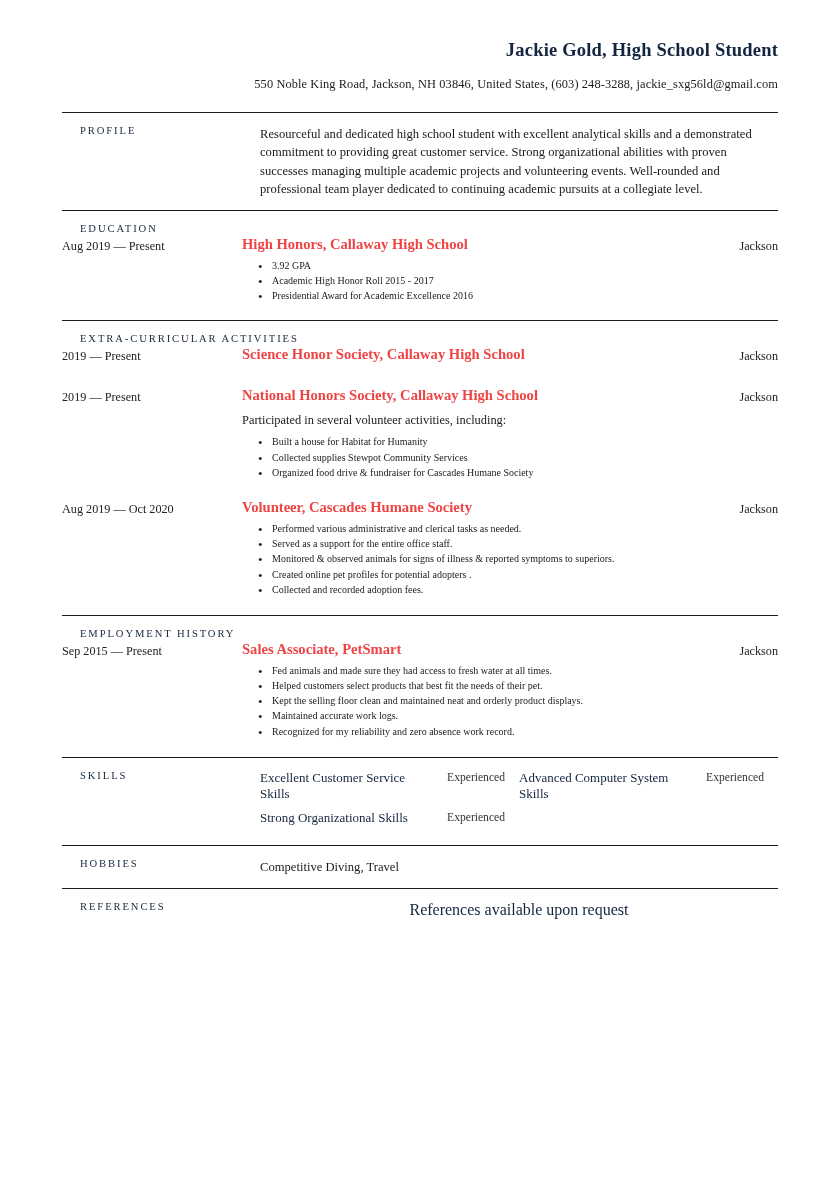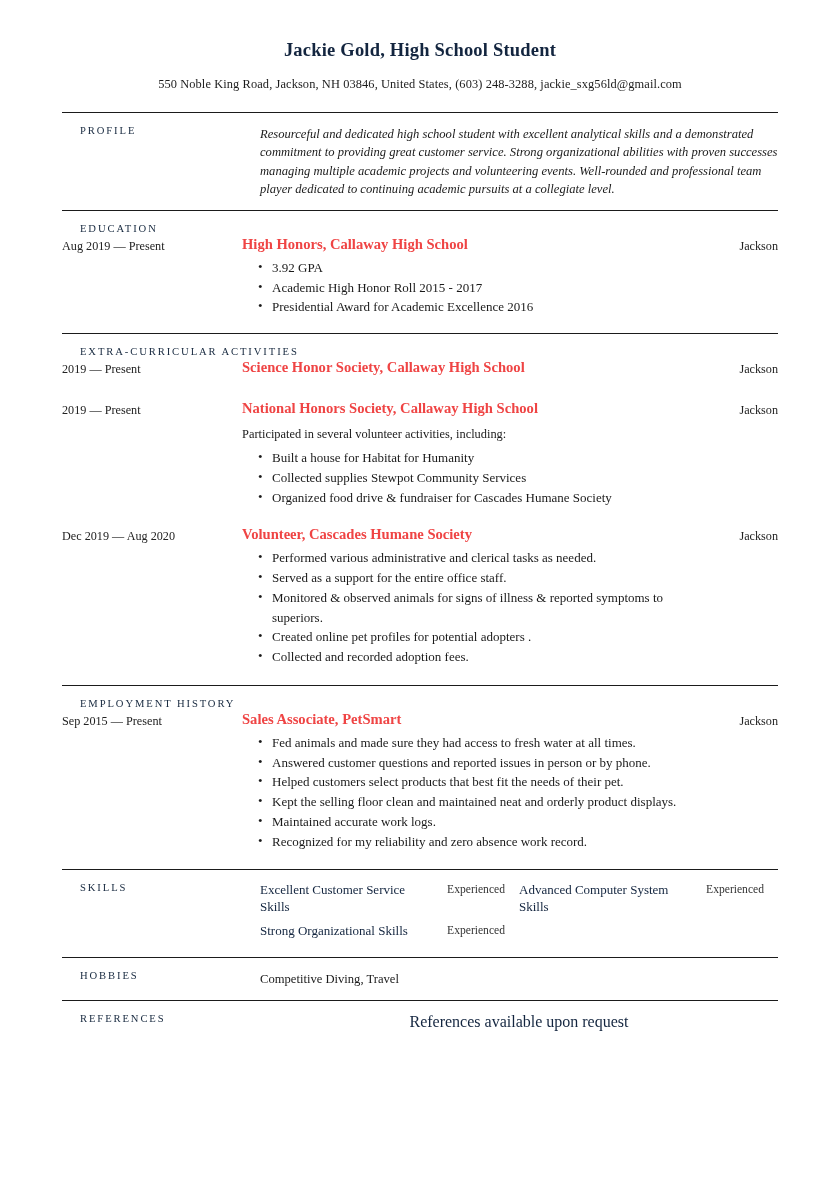--- a/index.html
+++ b/index.html
@@ -17,21 +17,21 @@
   .page {
     width: 840px;
     min-height: 1187px;
     box-sizing: border-box;
     padding: 34px 62px 0 62px;
     position: relative;
   }
 
   
   .doc-header {
-    text-align: center;
+    text-align: right;
     padding-top: 6px;
   }
   .doc-title {
     font-family: "Liberation Serif", serif;
     font-size: 18.5px;
     font-weight: bold;
     letter-spacing: 0.2px;
     color: #13253f;
     margin: 0 0 16px 0;
   }
@@ -76,21 +76,20 @@
     padding-top: 12px;
     padding-bottom: 12px;
   }
 
   
   .profile-text {
     font-size: 12.6px;
     line-height: 1.45;
     color: #1a1a1a;
     text-align: left;
-    font-style: italic;
   }
 
   
   .entry {
     display: flex;
     align-items: flex-start;
     padding-bottom: 2px;
   }
   .entry + .entry {
     margin-top: 16px;
@@ -127,21 +126,21 @@
     margin: 8px 0 2px 0;
   }
   ul.bullets {
     list-style: none;
     margin: 4px 0 0 0;
     padding: 0;
   }
   ul.bullets li {
     position: relative;
     padding-left: 30px;
-    font-size: 13px;
+    font-size: 10px;
     line-height: 1.52;
     color: #1a1a1a;
   }
   ul.bullets li:before {
     content: "\2022";
     position: absolute;
     left: 16px;
     top: -1px;
     font-size: 13px;
     color: #1a1a1a;
@@ -265,21 +264,21 @@
           <ul class="bullets">
             <li>Built a house for Habitat for Humanity</li>
             <li>Collected supplies Stewpot Community Services</li>
             <li>Organized food drive &amp; fundraiser for Cascades Humane Society</li>
           </ul>
         </div>
         <div class="entry-loc">Jackson</div>
       </div>
 
       <div class="entry">
-        <div class="entry-date">Dec 2019 — Aug 2020</div>
+        <div class="entry-date">Aug 2019 — Oct 2020</div>
         <div class="entry-main">
           <div class="entry-title">Volunteer, Cascades Humane Society</div>
           <ul class="bullets">
             <li>Performed various administrative and clerical tasks as needed.</li>
             <li>Served as a support for the entire office staff.</li>
             <li>Monitored &amp; observed animals for signs of illness &amp; reported symptoms to superiors.</li>
             <li>Created online pet profiles for potential adopters .</li>
             <li>Collected and recorded adoption fees.</li>
           </ul>
         </div>
@@ -297,21 +296,20 @@
       </div>
       <div class="col-body" style="padding-top:12px;"></div>
     </div>
     <div style="padding-bottom:16px;">
       <div class="entry">
         <div class="entry-date">Sep 2015 — Present</div>
         <div class="entry-main">
           <div class="entry-title">Sales Associate, PetSmart</div>
           <ul class="bullets">
             <li>Fed animals and made sure they had access to fresh water at all times.</li>
-            <li>Answered customer questions and reported issues in person or by phone.</li>
             <li>Helped customers select products that best fit the needs of their pet.</li>
             <li>Kept the selling floor clean and maintained neat and orderly product displays.</li>
             <li>Maintained accurate work logs.</li>
             <li>Recognized for my reliability and zero absence work record.</li>
           </ul>
         </div>
         <div class="entry-loc">Jackson</div>
       </div>
     </div>
   </div>

